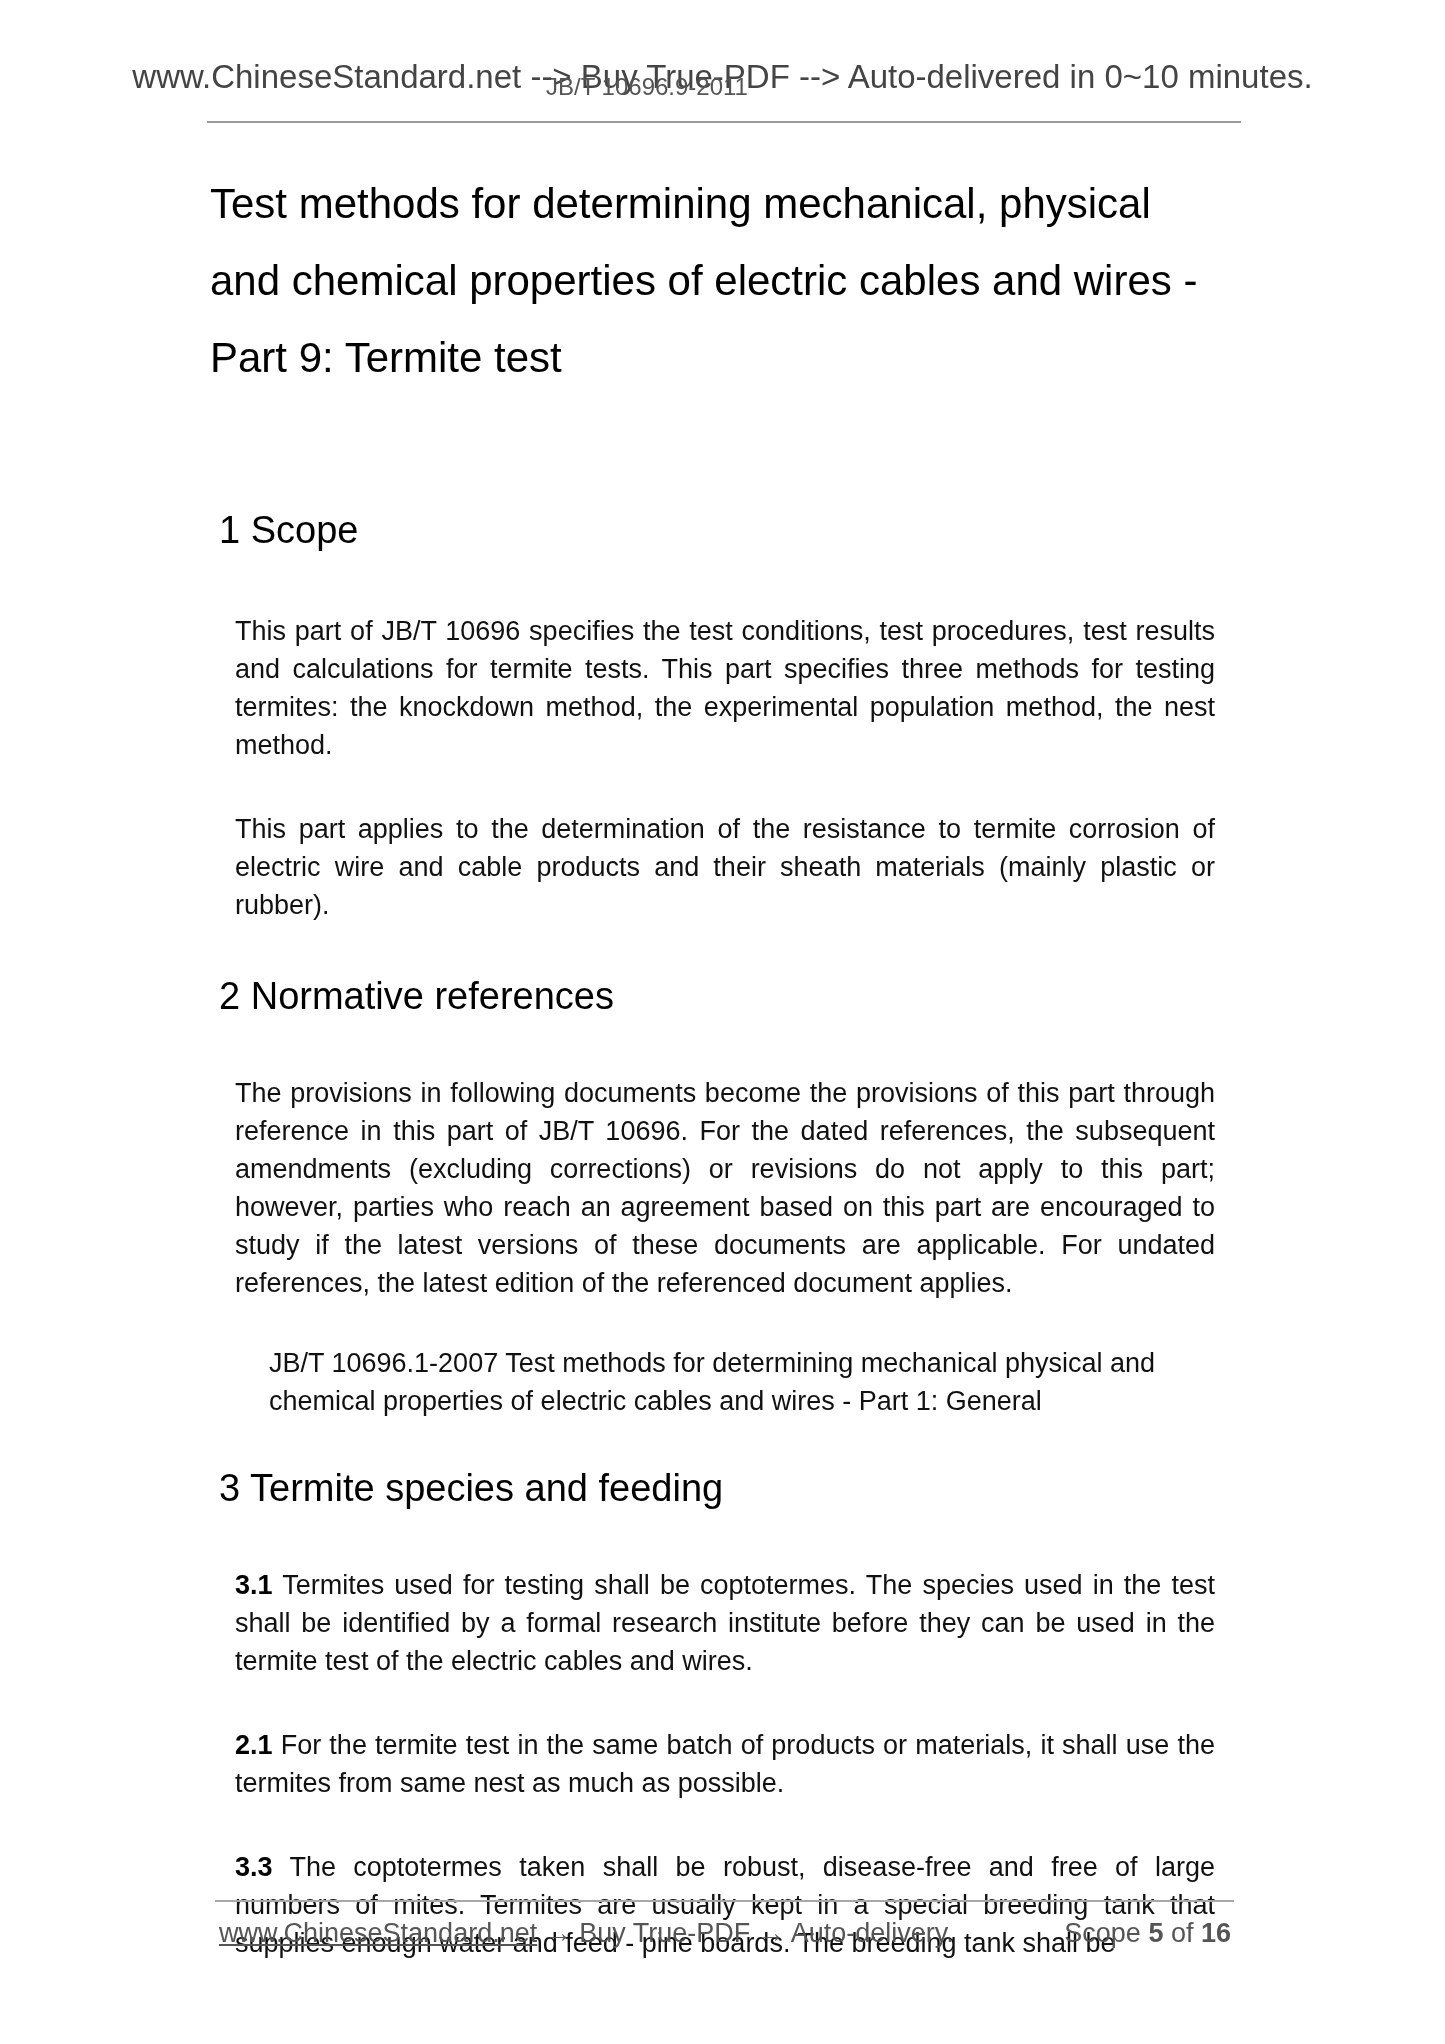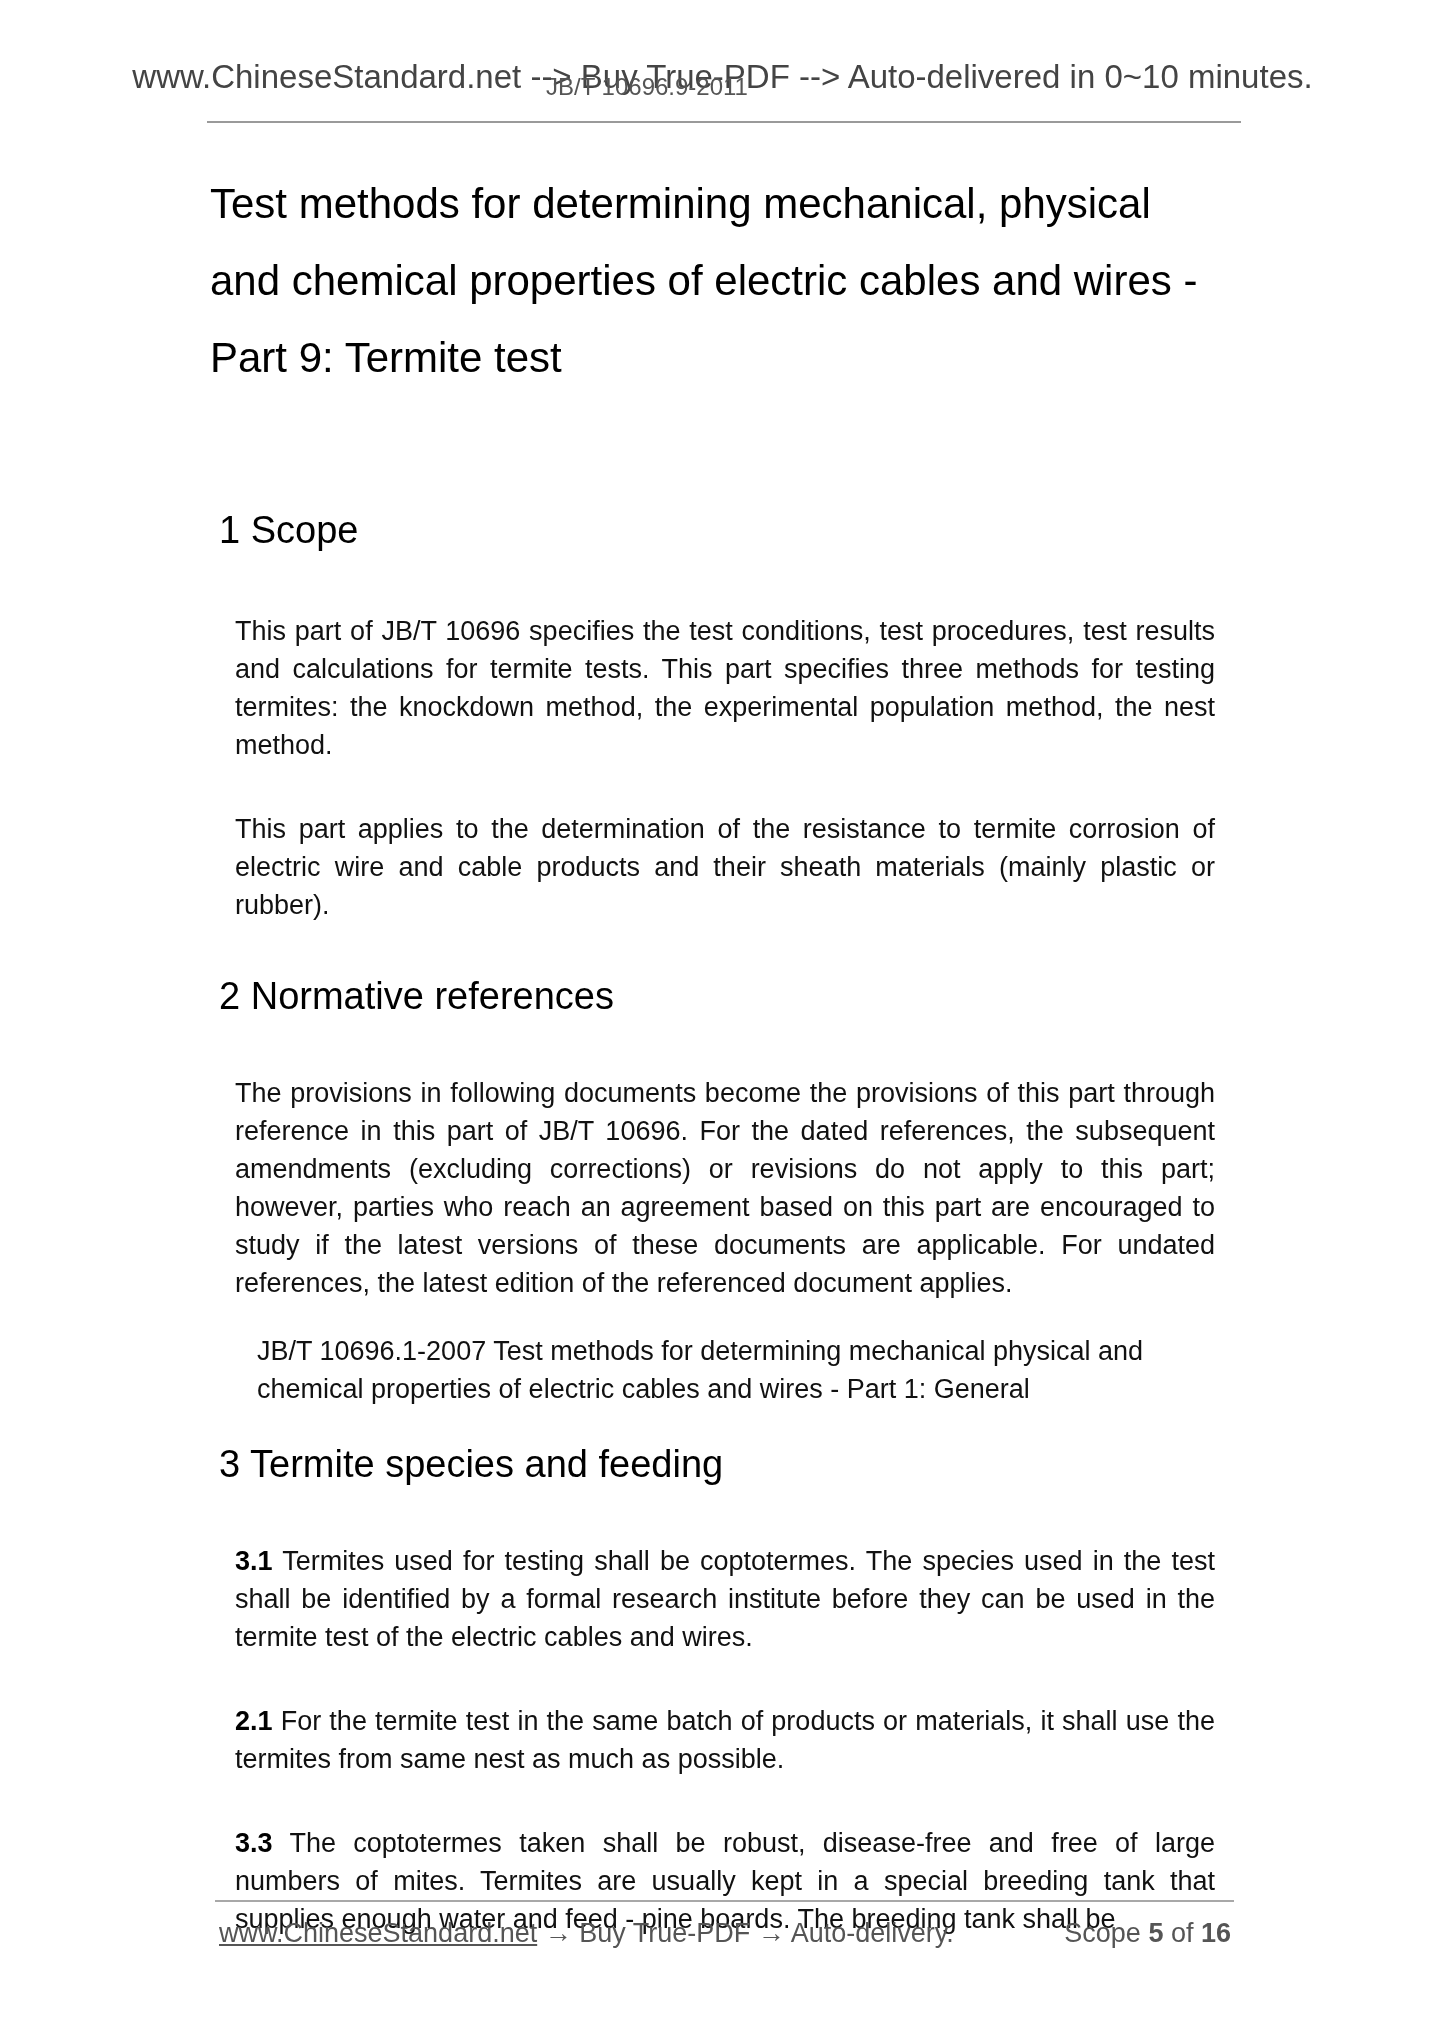--- a/index.html
+++ b/index.html
@@ -79,21 +79,21 @@
       font-size: 27px;
       line-height: 38px;
       text-align: justify;
       margin: 16px;
       color: #111111;
     }
     .para b { font-weight: bold; color: #000; }
     .ref-item {
       font-size: 27px;
       line-height: 38px;
-      margin: 0;
+      margin: 12px;
       padding-left: 38px;
       color: #111111;
     }
     .footer-rule {
       position: absolute;
       left: 215px;
       top: 1900px;
       width: 1019px;
       height: 2px;
       background: #a8a8a8;

